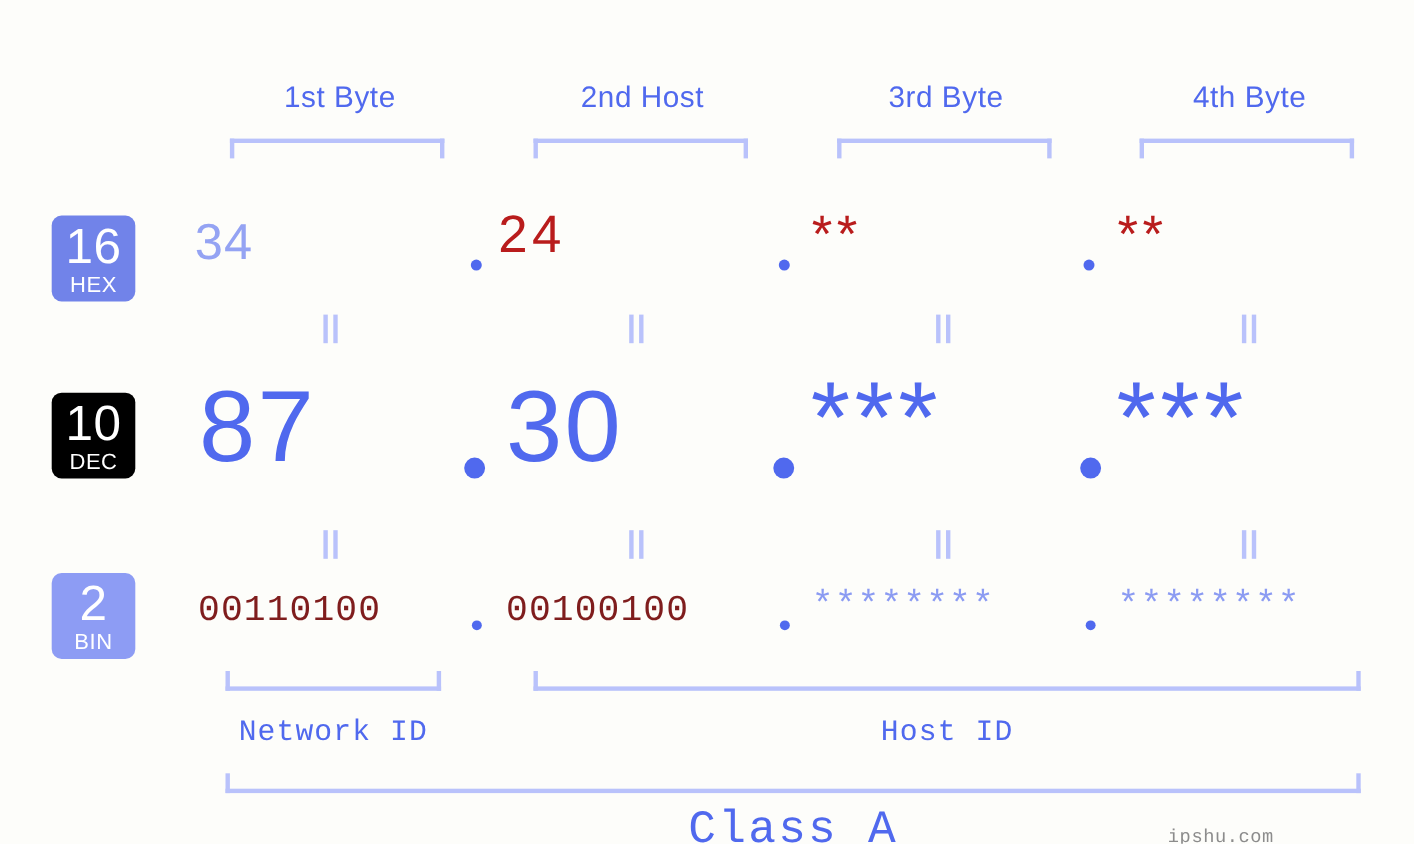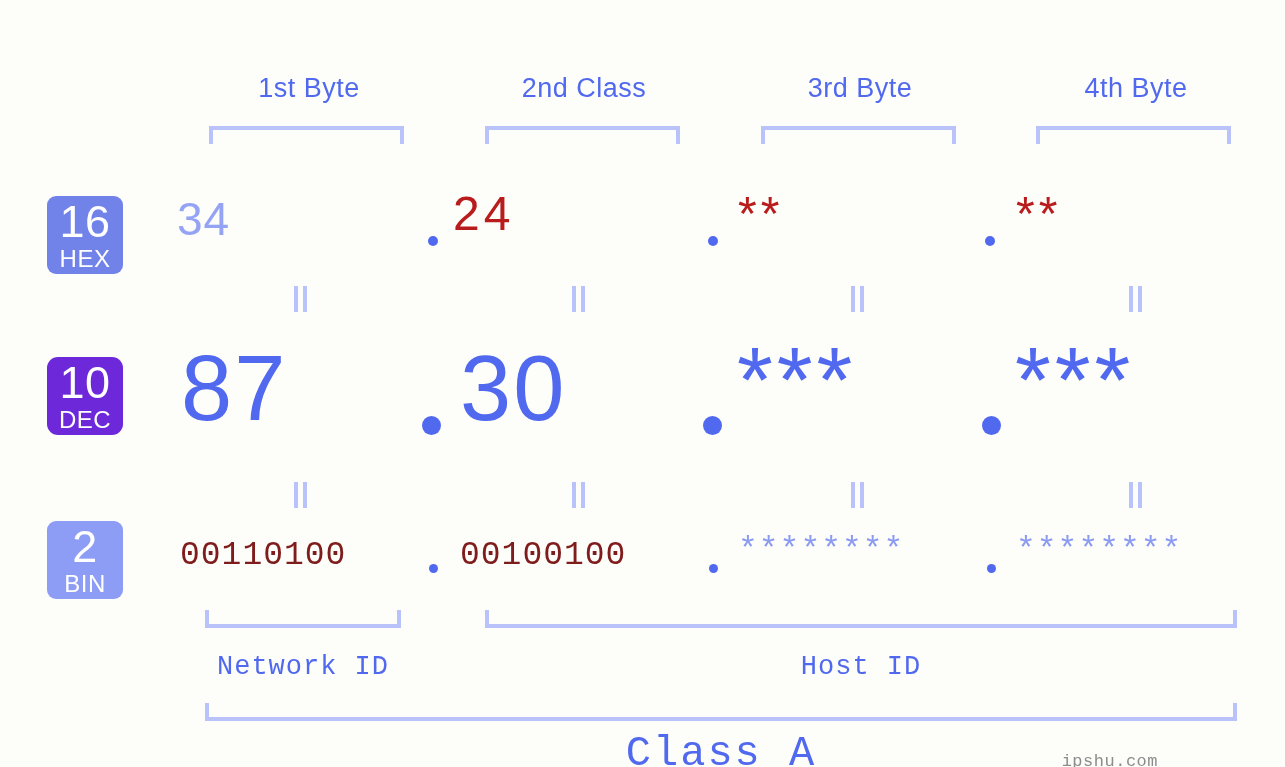--- a/index.html
+++ b/index.html
@@ -59,27 +59,27 @@
     align-items: center;
     justify-content: center;
     line-height: 1;
   }
   .badge .num {
     font-size: 45px;
     font-weight: 400;
     letter-spacing: 0.5px;
   }
   .badge .nm {
-    font-size: 24px;
+    font-size: 20px;
     font-weight: 400;
     margin-top: 3px;
     letter-spacing: 0.5px;
   }
   #badge-hex { top: 156px; background: #7183e9; }
-  #badge-dec { top: 317px; background: #6d28d9; border-radius: 11px; }
+  #badge-dec { top: 317px; background: #000000; }
   #badge-bin { top: 481px; background: #8d9cf4; }
 
   
   .val {
     position: absolute;
     width: 240px;
     text-align: left;
     white-space: nowrap;
   }
 
@@ -197,21 +197,21 @@
     color: #8c8c8c;
     letter-spacing: 0.5px;
   }
 </style>
 </head>
 <body>
 
 <div id="stage">
 
   <div class="byte-label" style="left:189px;">1st Byte</div>
-  <div class="byte-label" style="left:464px;">2nd Class</div>
+  <div class="byte-label" style="left:464px;">2nd Host</div>
   <div class="byte-label" style="left:740px;">3rd Byte</div>
   <div class="byte-label" style="left:1016px;">4th Byte</div>
 
   <div class="top-bracket" style="left:209px; width:195px;"></div>
   <div class="top-bracket" style="left:485px; width:195px;"></div>
   <div class="top-bracket" style="left:761px; width:195px;"></div>
   <div class="top-bracket" style="left:1036px; width:195px;"></div>
 
   <div class="badge" id="badge-hex">
     <span class="num">16</span>

